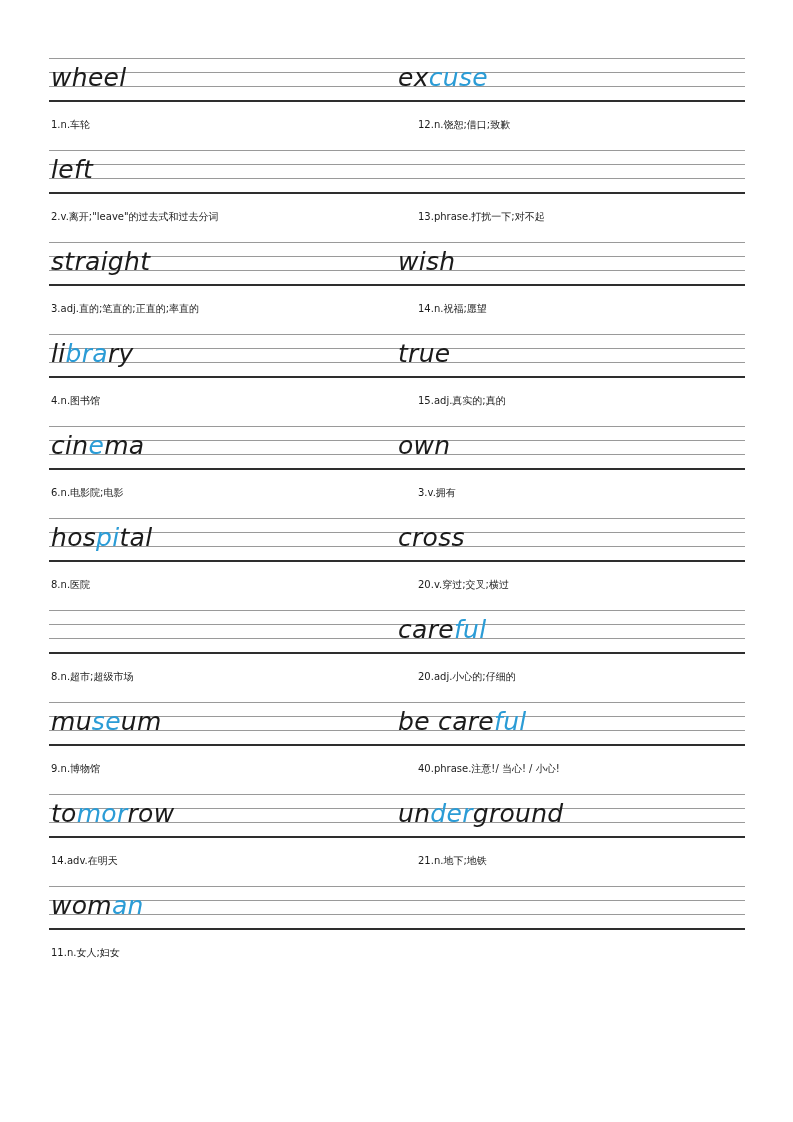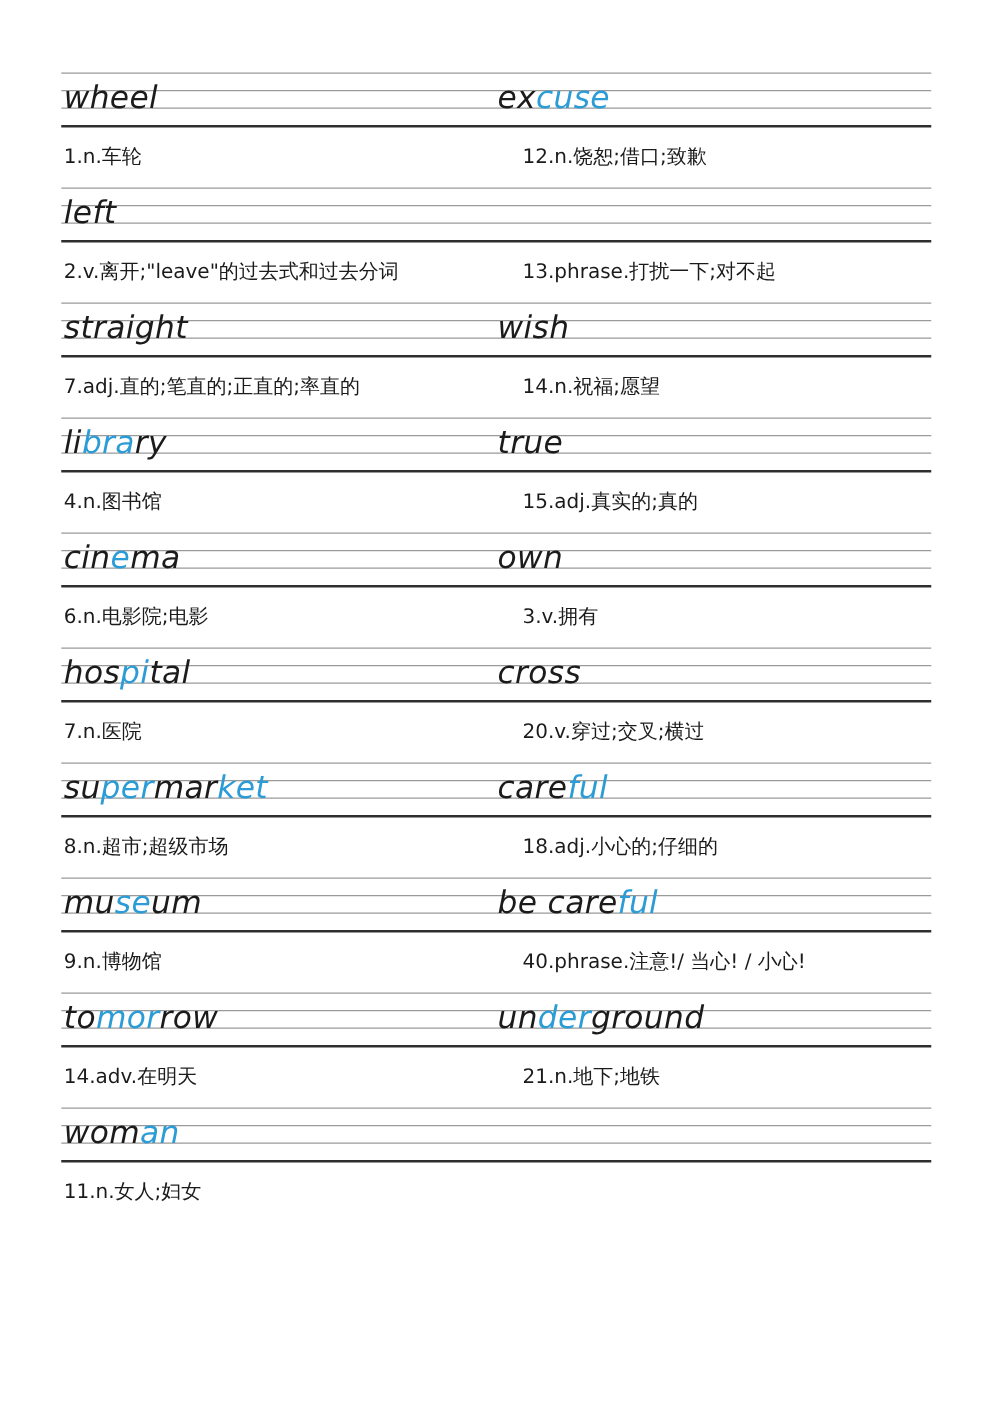--- a/index.html
+++ b/index.html
@@ -29,21 +29,21 @@
     position:absolute;top:12px;
     font-style:italic;font-size:25px;line-height:28px;
     letter-spacing:.3px;color:var(--ink);white-space:pre;
   }
   .word-left{left:2px}
   .word-right{left:349px}
   .seg{color:var(--ink);}
   .seg.hl{color:var(--accent);}
   .def{
     position:absolute;top:64px;
-    font-size:16px;line-height:17px;color:var(--ink);white-space:pre;
+    font-size:10px;line-height:17px;color:var(--ink);white-space:pre;
   }
   .def-left{left:2px}
   .def-right{left:369px}
 </style>
 </head>
 <body>
 
 <div class="sheet" id="sheet">
     <div class="block">
       <div class="rule r1"></div>
@@ -63,21 +63,21 @@
       <div class="word word-left"><span class="seg">left</span></div>
       <div class="def def-left">2.v.离开;"leave"的过去式和过去分词</div>
       <div class="def def-right">13.phrase.打扰一下;对不起</div>
     </div>
     <div class="block">
       <div class="rule r1"></div>
       <div class="rule r2"></div>
       <div class="rule r3"></div>
       <div class="rule r4"></div>
       <div class="word word-left"><span class="seg">straight</span></div>
-      <div class="def def-left">7.adj.直的;笔直的;正直的;率直的</div>
+      <div class="def def-left">3.adj.直的;笔直的;正直的;率直的</div>
       <div class="word word-right"><span class="seg">wish</span></div>
       <div class="def def-right">14.n.祝福;愿望</div>
     </div>
     <div class="block">
       <div class="rule r1"></div>
       <div class="rule r2"></div>
       <div class="rule r3"></div>
       <div class="rule r4"></div>
       <div class="word word-left"><span class="seg">li</span><span class="seg hl">bra</span><span class="seg">ry</span></div>
       <div class="def def-left">4.n.图书馆</div>
@@ -93,33 +93,32 @@
       <div class="def def-left">6.n.电影院;电影</div>
       <div class="word word-right"><span class="seg">own</span></div>
       <div class="def def-right">3.v.拥有</div>
     </div>
     <div class="block">
       <div class="rule r1"></div>
       <div class="rule r2"></div>
       <div class="rule r3"></div>
       <div class="rule r4"></div>
       <div class="word word-left"><span class="seg">hos</span><span class="seg hl">pi</span><span class="seg">tal</span></div>
-      <div class="def def-left">7.n.医院</div>
+      <div class="def def-left">8.n.医院</div>
       <div class="word word-right"><span class="seg">cross</span></div>
       <div class="def def-right">20.v.穿过;交叉;横过</div>
     </div>
     <div class="block">
       <div class="rule r1"></div>
       <div class="rule r2"></div>
       <div class="rule r3"></div>
       <div class="rule r4"></div>
-      <div class="word word-left"><span class="seg">su</span><span class="seg hl">per</span><span class="seg">mar</span><span class="seg hl">ket</span></div>
       <div class="def def-left">8.n.超市;超级市场</div>
       <div class="word word-right"><span class="seg">care</span><span class="seg hl">ful</span></div>
-      <div class="def def-right">18.adj.小心的;仔细的</div>
+      <div class="def def-right">20.adj.小心的;仔细的</div>
     </div>
     <div class="block">
       <div class="rule r1"></div>
       <div class="rule r2"></div>
       <div class="rule r3"></div>
       <div class="rule r4"></div>
       <div class="word word-left"><span class="seg">mu</span><span class="seg hl">se</span><span class="seg">um</span></div>
       <div class="def def-left">9.n.博物馆</div>
       <div class="word word-right"><span class="seg">be care</span><span class="seg hl">ful</span></div>
       <div class="def def-right">40.phrase.注意!/ 当心! / 小心!</div>

